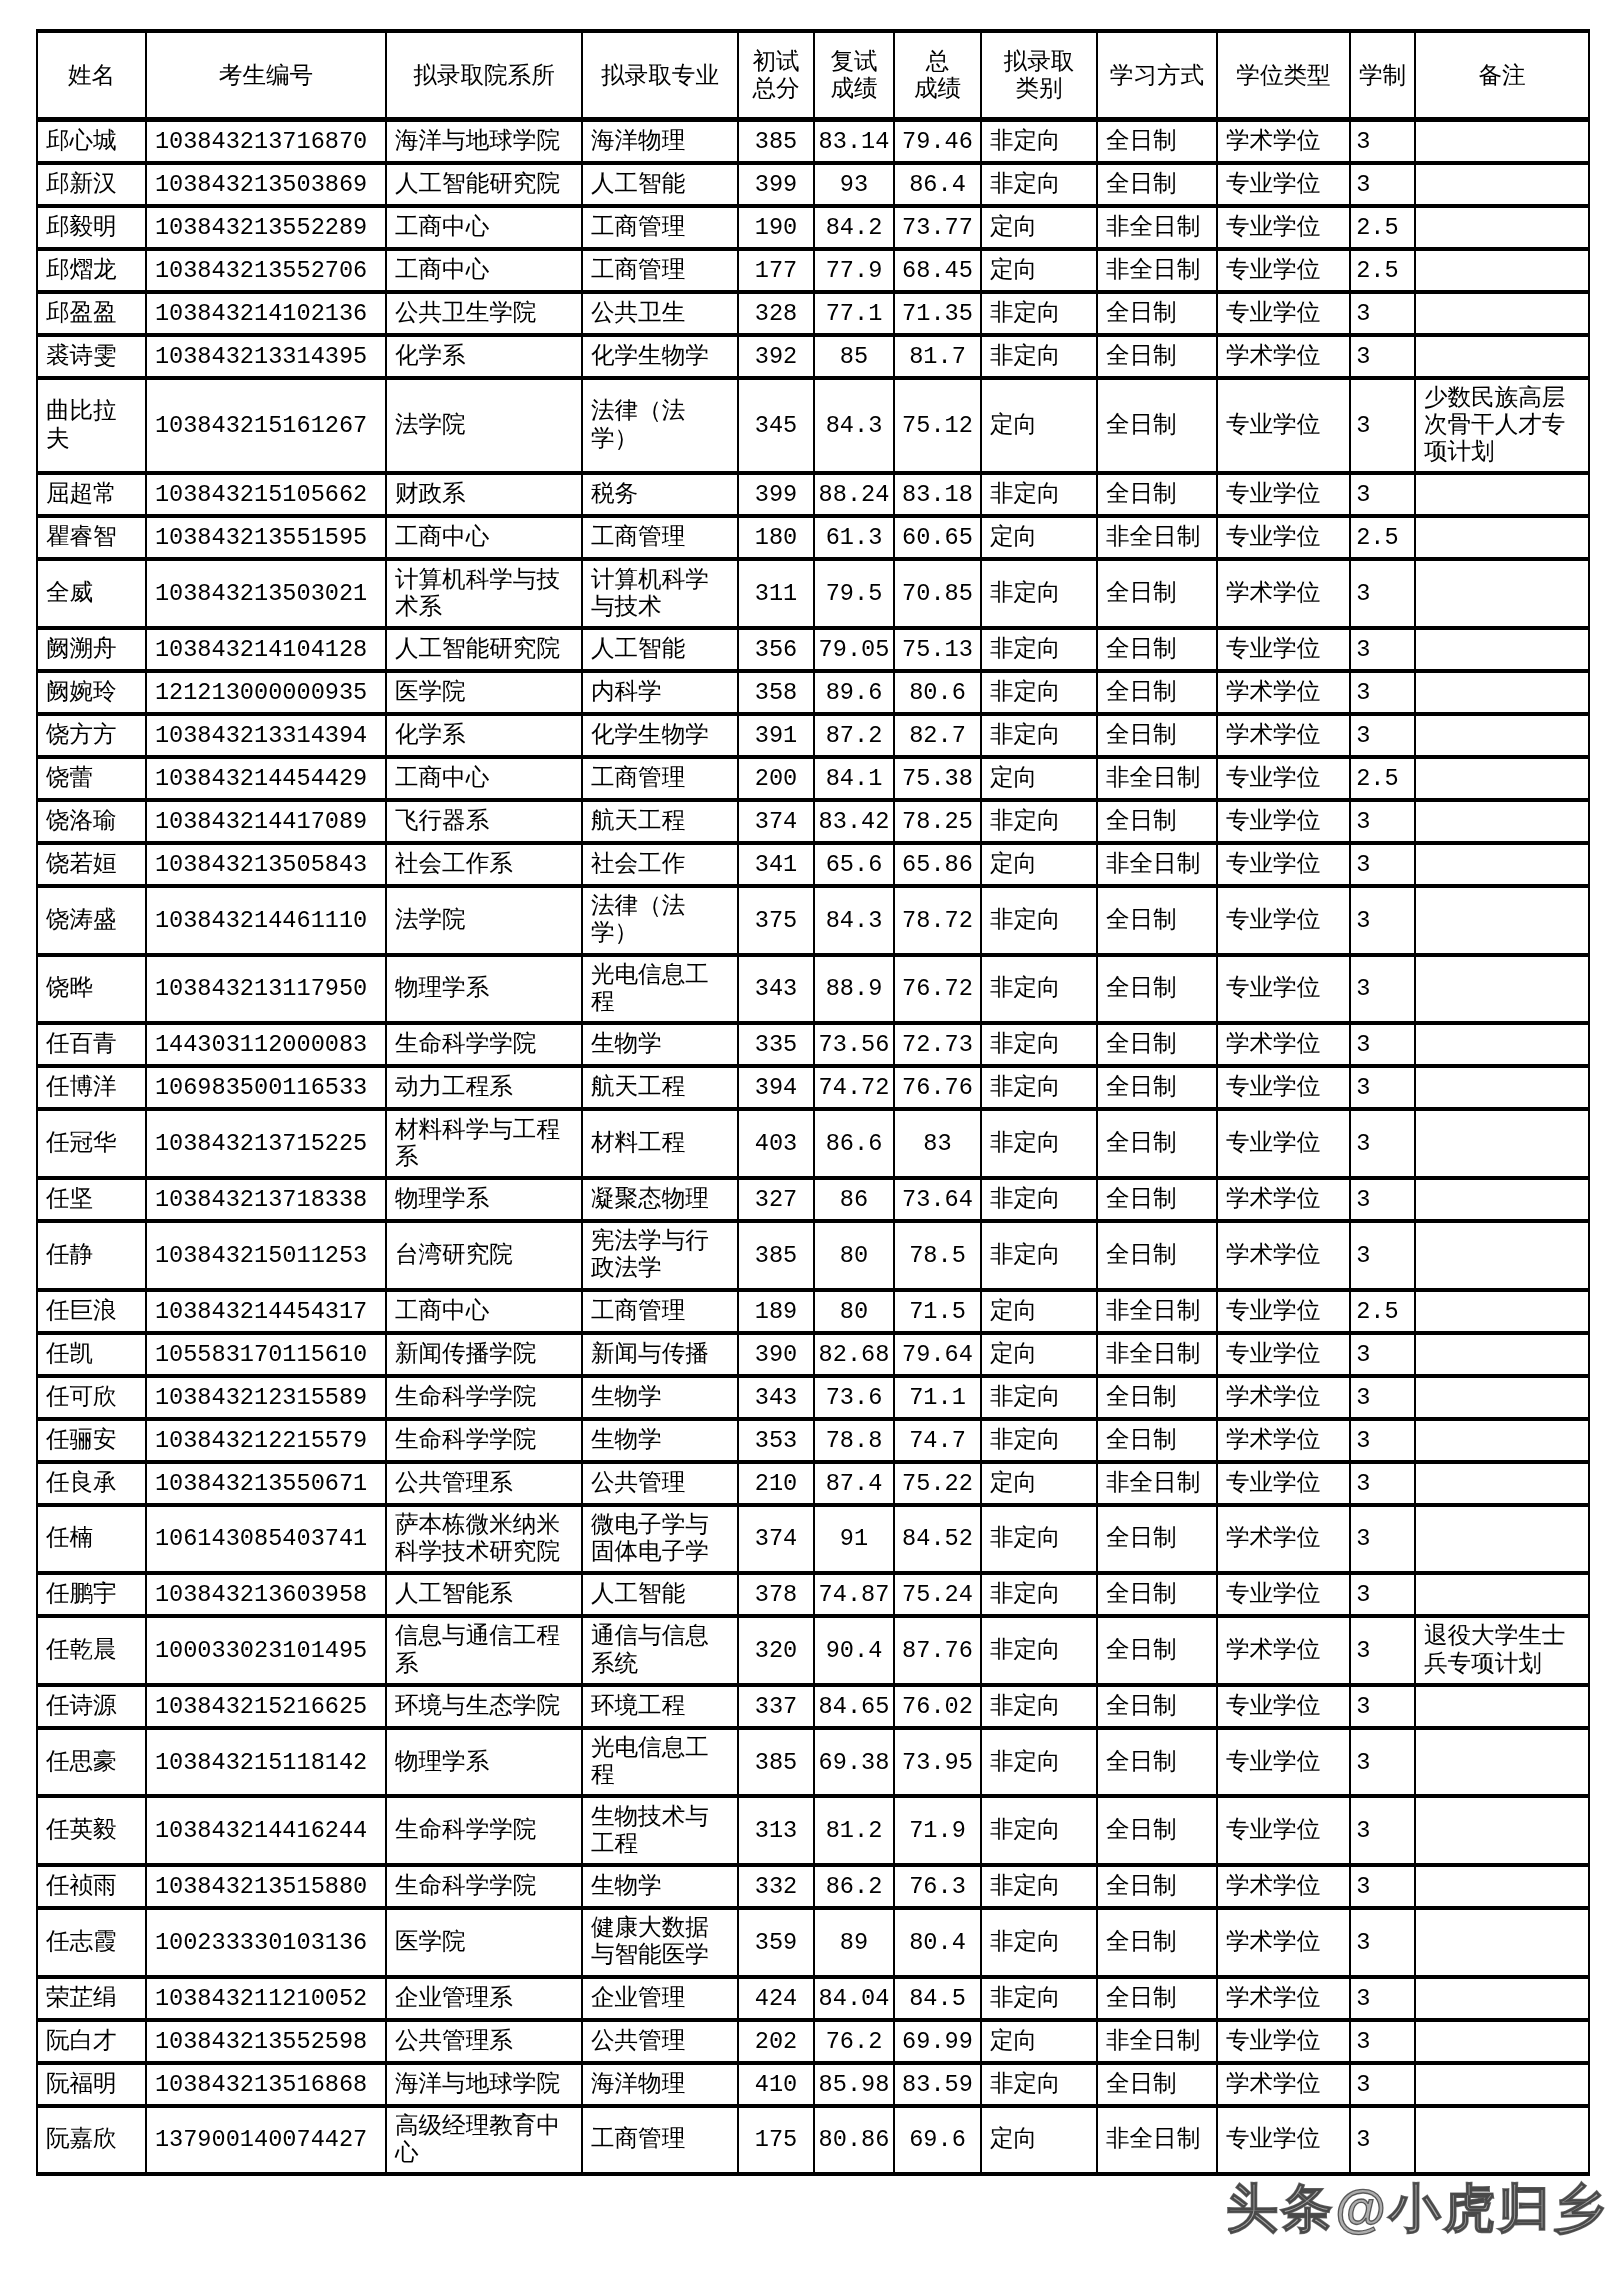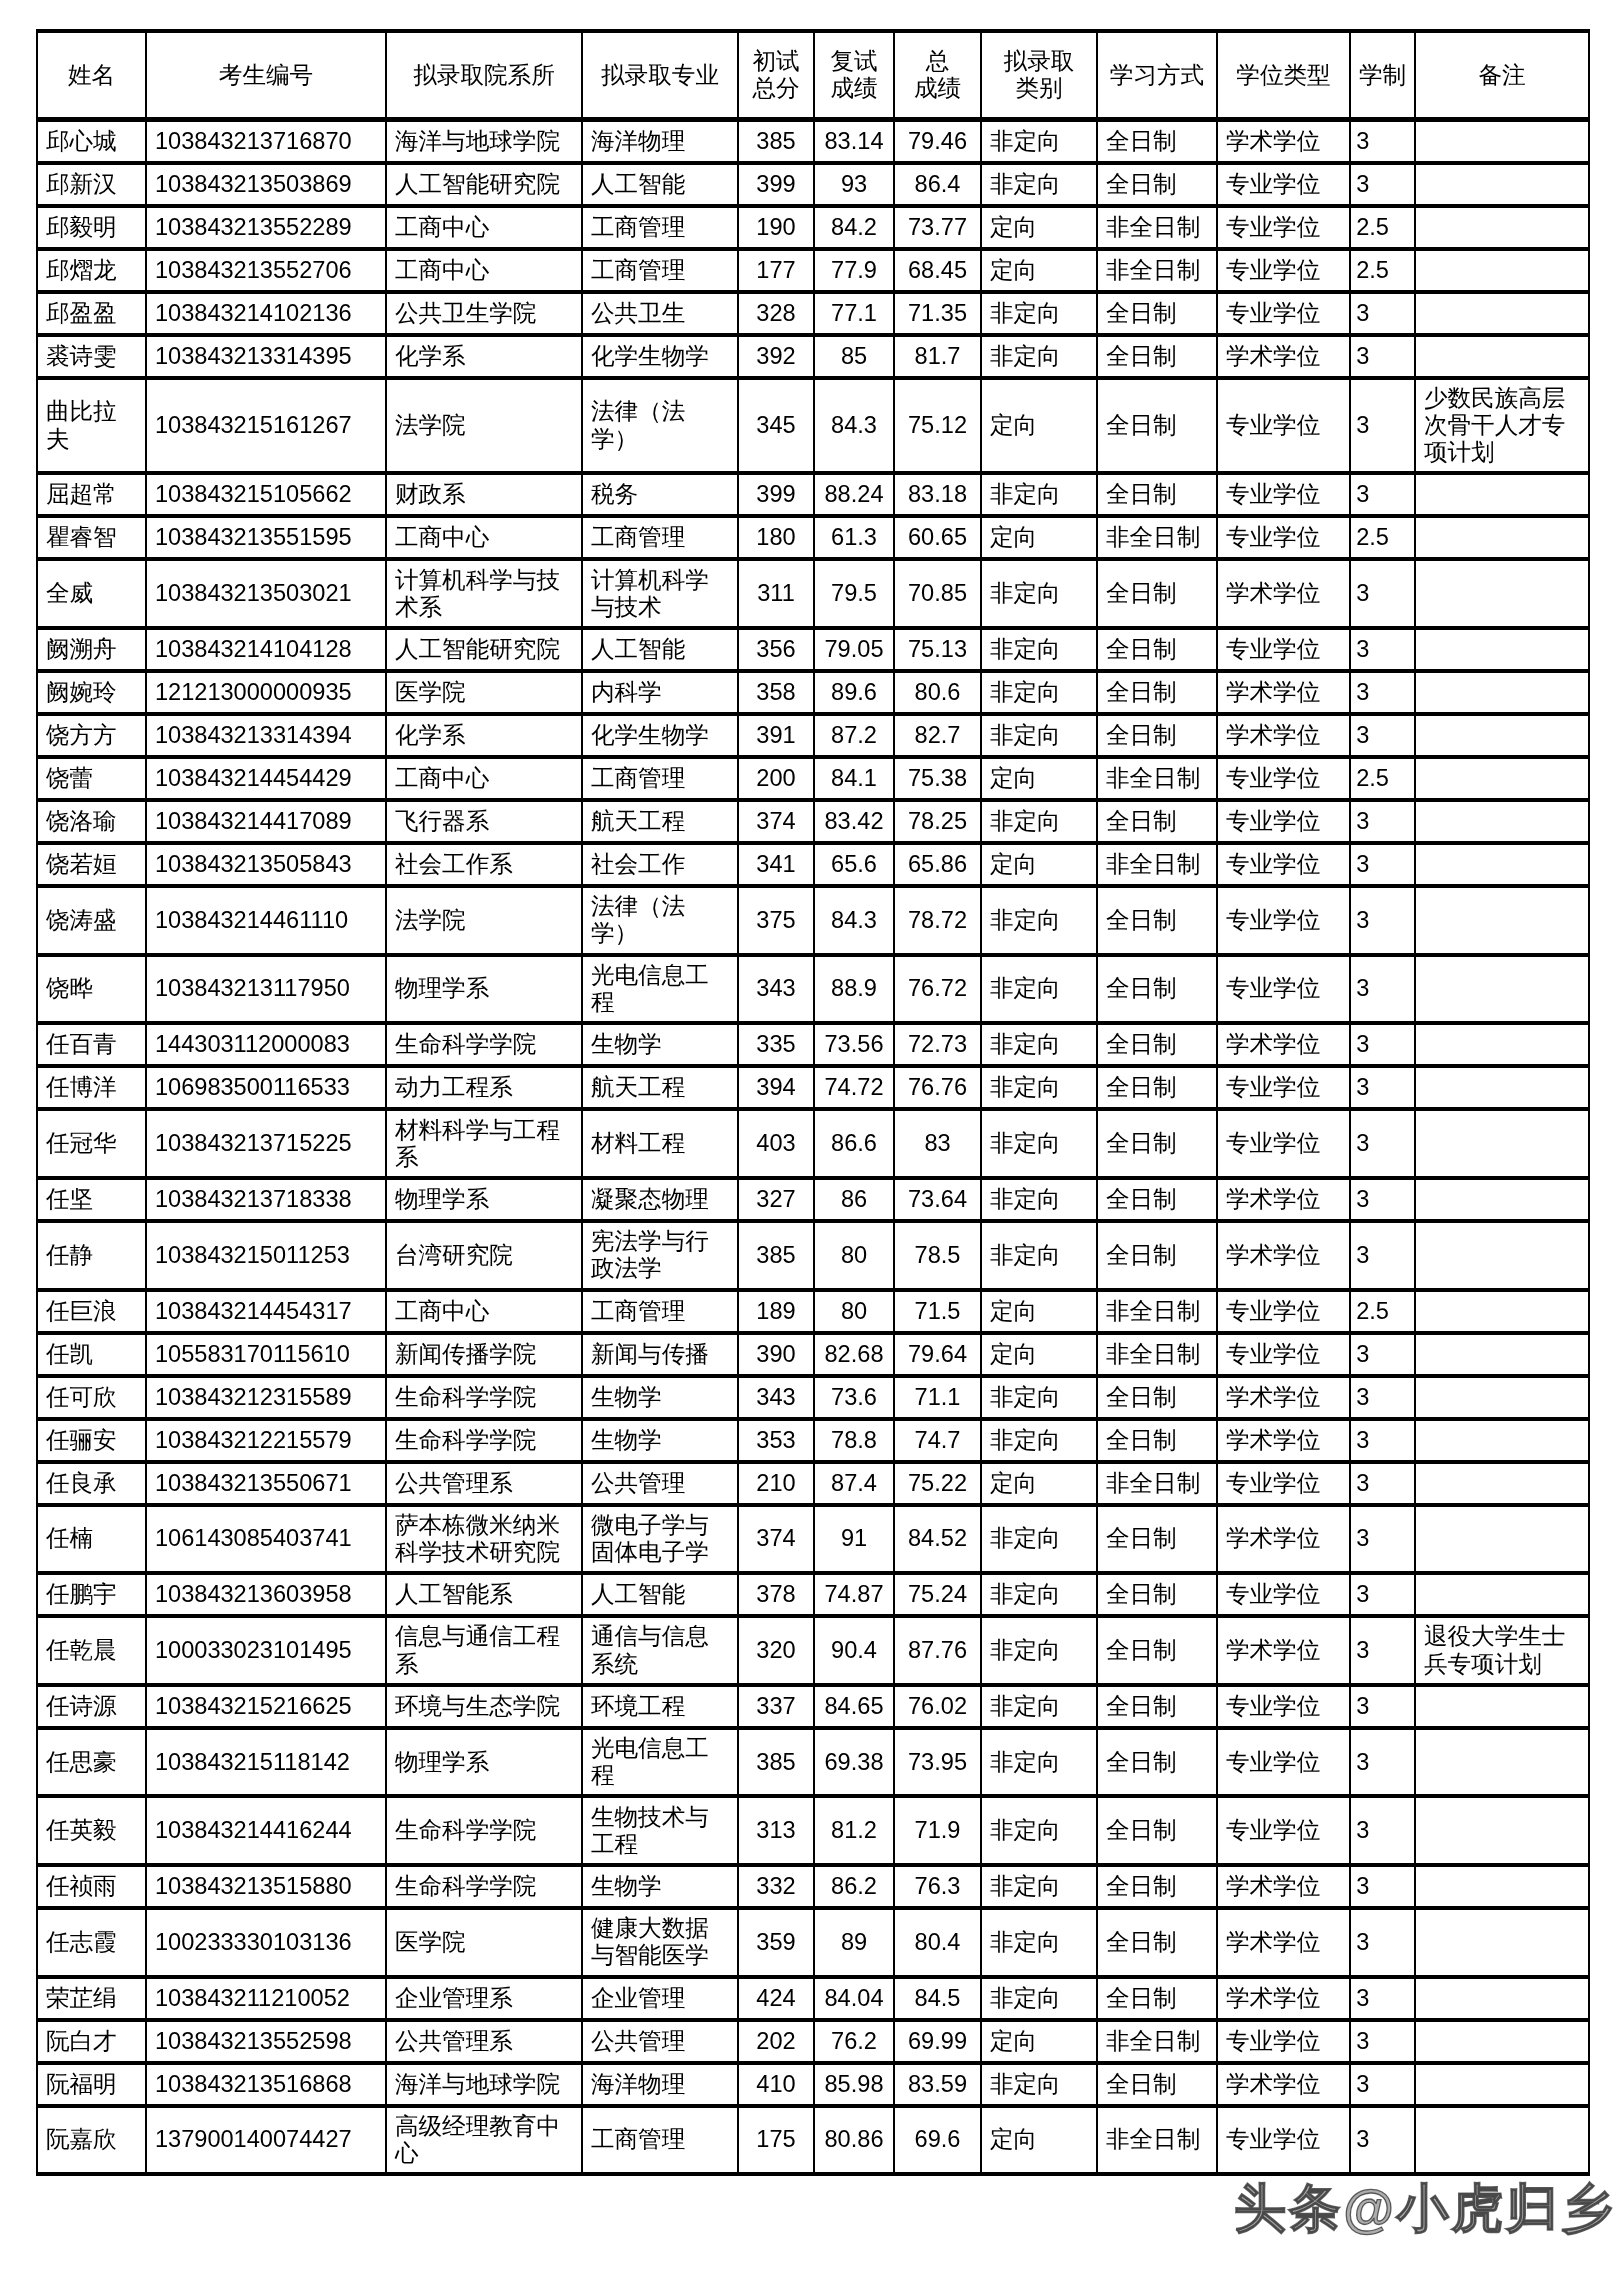--- a/index.html
+++ b/index.html
@@ -41,27 +41,27 @@
     text-align: left;
     font-weight: 400;
   }
   table.admission thead th {
     text-align: center;
     white-space: pre-line;
     border-bottom-width: 5.9px;
     height: 79px;
     padding: 2.6px 3.9px;
   }
-  table.admission tbody tr { height: 43px; }
+  table.admission tbody tr { height: 43px; font-family: Liberation Mono, monospace; }
   table.admission td.num { text-align: center; padding-left: 2.6px; padding-right: 2.6px; }
   table.admission td.col-duration { padding-left: 5.2px; }
   .watermark {
     position: absolute;
     top: 2174px;
-    right: 8px;
+    right: 16px;
     font-size: 52px;
     font-weight: 700;
     letter-spacing: 2.6px;
     color: rgba(40, 40, 40, 0.38);
     -webkit-text-stroke: 1.3px rgba(20, 20, 20, 0.65);
     white-space: nowrap;
     pointer-events: none;
   }
 </style>
 </head>

